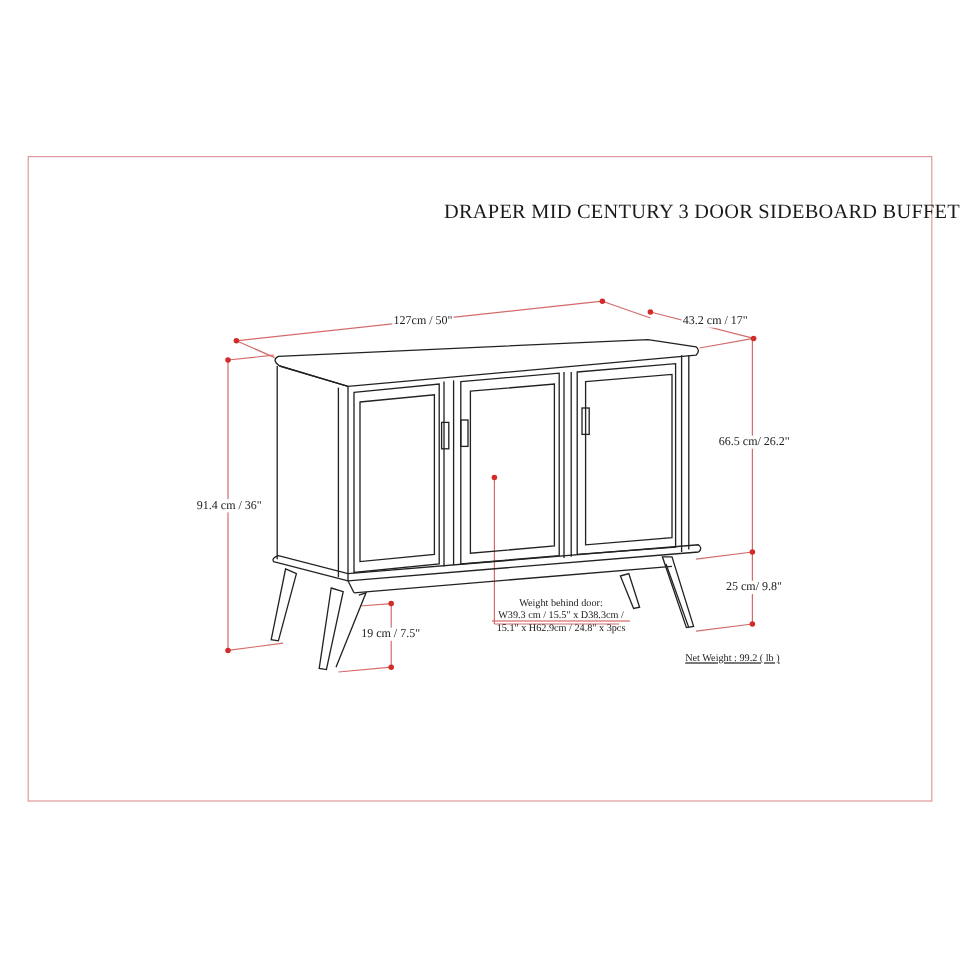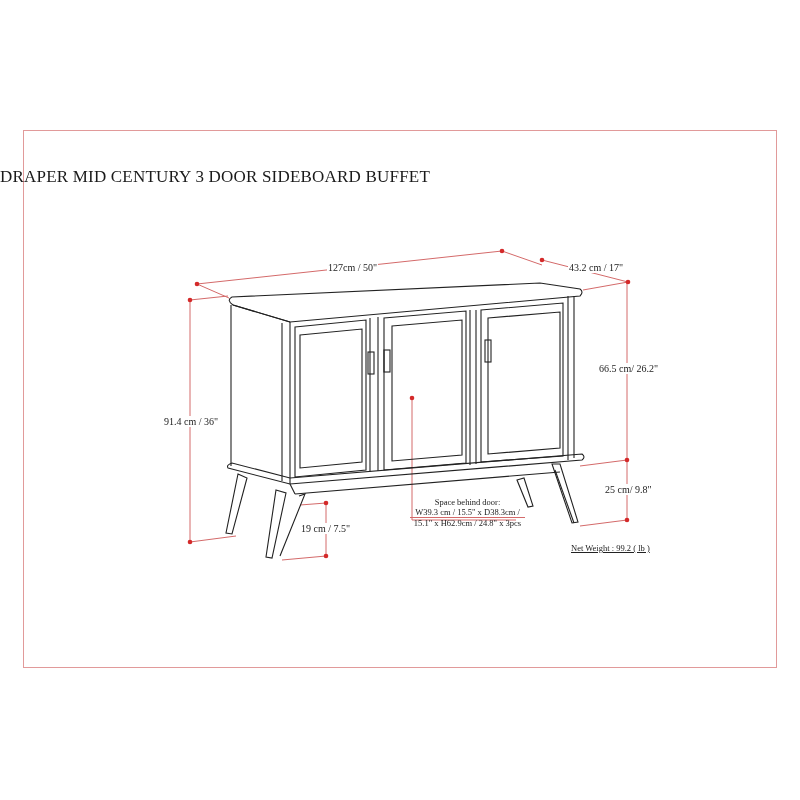--- a/index.html
+++ b/index.html
@@ -1,20 +1,20 @@
 <!DOCTYPE html>
 <html><head>
 <meta charset="utf-8">
 <style>
   html, body { margin: 0; padding: 0; background: #ffffff; }
   body { width: 800px; height: 800px; position: relative; overflow: hidden;
          font-family: "Liberation Serif", "DejaVu Serif", serif; color: #222; }
   .frame { position: absolute; left: 23px; top: 130px; width: 754px; height: 538px;
            border: 1.5px solid #e19a9a; box-sizing: border-box; }
-  .title { position: absolute; left: 0; width: 800px; top: 167px; text-align: left;
+  .title { position: absolute; left: 0; width: 800px; top: 167px; text-align: right;
            font-size: 17px; letter-spacing: 0.2px; color: #1a1a1a; }
   .lbl { position: absolute; font-size: 10px; color: #222; white-space: nowrap; background: #fff; padding: 0 1px; }
   .note { position: absolute; font-size: 8.5px; color: #222; text-align: center; line-height: 10px; }
   .note-box { border-top: 1px solid #d46a6a; }
   svg { position: absolute; left: 0; top: 0; }
 </style>
 </head>
 <body>
 
 <div class="frame"></div>
@@ -107,18 +107,18 @@
 </svg>
 
 <div class="lbl" style="left:327px; top:262px;">127cm / 50"</div>
 <div class="lbl" style="left:568px; top:262px;">43.2 cm / 17"</div>
 <div class="lbl" style="left:163px; top:416px;">91.4 cm / 36"</div>
 <div class="lbl" style="left:598px; top:363px;">66.5 cm/ 26.2"</div>
 <div class="lbl" style="left:604px; top:484px;">25 cm/ 9.8"</div>
 <div class="lbl" style="left:300px; top:523px;">19 cm / 7.5"</div>
 
 <div class="note" style="left:410px; top:497px; width:115px;">
-  <div>Space behind door:</div>
+  <div>Weight behind door:</div>
   <div>W39.3 cm / 15.5" x D38.3cm /</div>
   <div class="note-box">15.1" x H62.9cm / 24.8" x 3pcs</div>
 </div>
 
 <div class="lbl" style="left:570px; top:543px; font-size:8.5px;text-decoration:underline;">Net Weight : 99.2 ( lb )</div>
 
 </body></html>

